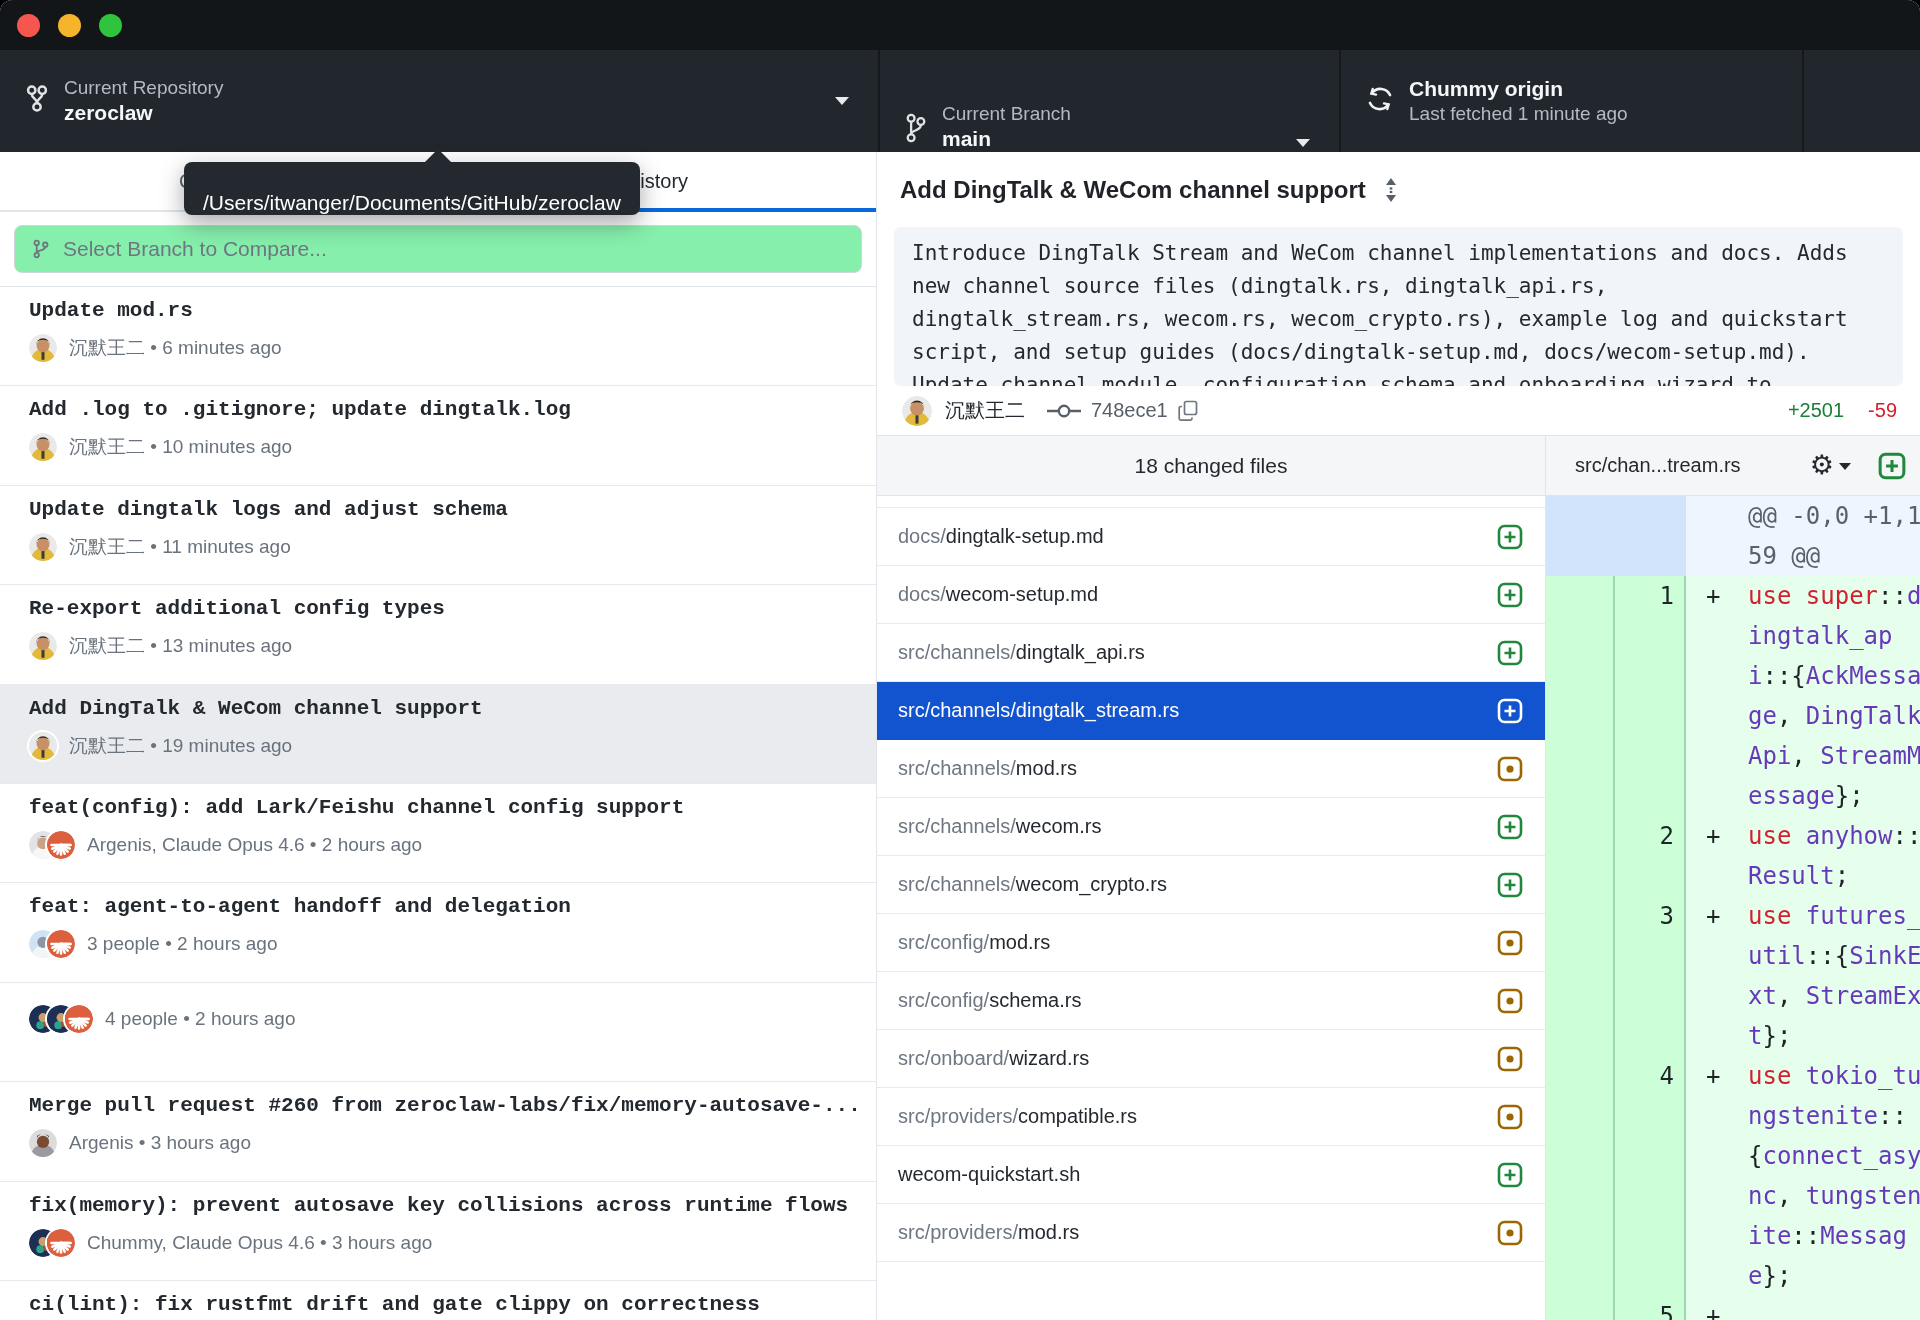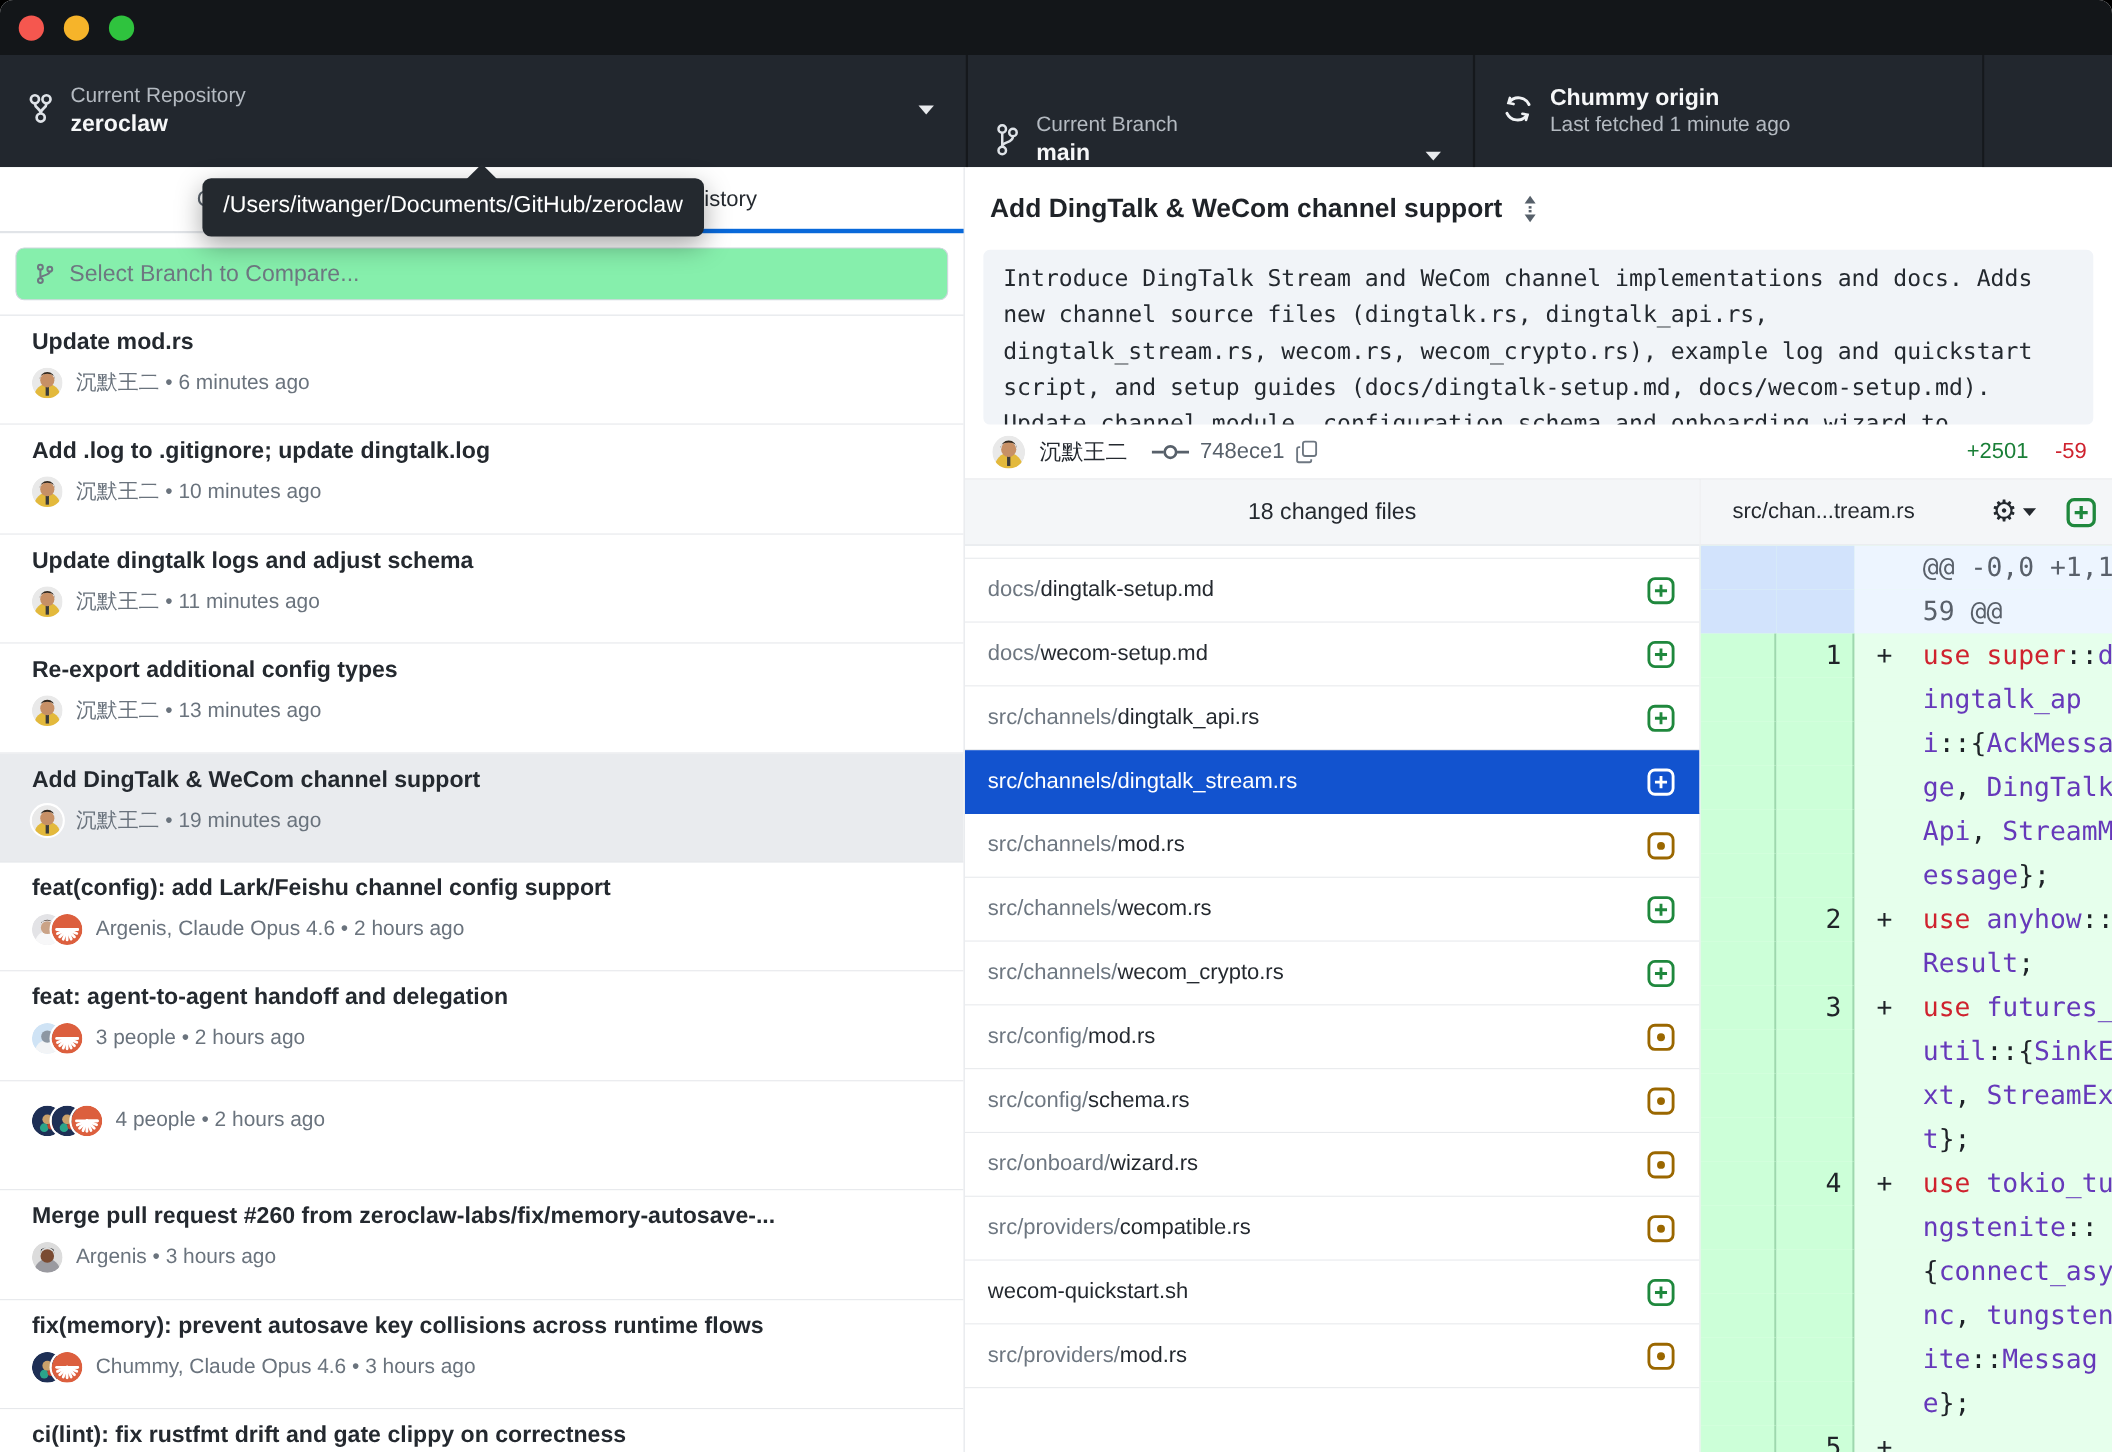--- a/index.html
+++ b/index.html
@@ -39,21 +39,21 @@
 
   
   .compare { height:75px; border-bottom:1px solid #e1e4e8; display:flex; align-items:center; padding:0 14px; flex:none; }
   .compare-box { width:100%; height:48px; border:1px solid #cfd6dd; border-radius:8px; background:#86efac; display:flex; align-items:center; padding:0 16px; color:#6e7781; }
   .compare-box .ph { font-size:21px; margin-left:12px; }
 
   
   .commit-list { flex:1; overflow:hidden; }
   .commit-row { height:99.4px; border-bottom:1px solid #e6e8eb; padding:11px 16px 0 29px; cursor:pointer; }
   .commit-row.selected { background:#e9ebee; }
-  .commit-title { font-size:21px; font-weight:bold; color:#24292f; line-height:25px; white-space:nowrap; overflow:hidden; }
+  .commit-title { font-size:21px; font-weight:bold; color:#24292f; line-height:25px; white-space:nowrap; overflow:hidden;font-family:Liberation Mono, monospace; }
   .commit-meta { display:flex; align-items:center; margin-top:11px; }
   .avatars { display:flex; flex:none; margin-right:12px; }
   .avatars .av { width:28px; height:28px; border-radius:50%; overflow:hidden; flex:none; }
   .avatars .av + .av { margin-left:-10px; }
   .avatars .av svg { display:block; }
   .byline { font-size:19px; color:#6a737d; white-space:nowrap; overflow:hidden; }
 
   
   .commit-header { height:75px; display:flex; align-items:center; padding-left:23px; flex:none; }
   .ch-title { font-size:24px; font-weight:bold; color:#1f2328; }
@@ -94,21 +94,21 @@
   .drow .g2 { width:71px; flex:none; text-align:right; padding-right:10px; color:#1f2328; }
   .drow .dbody { flex:1; white-space:pre; overflow:hidden; padding-left:20px; }
   .drow .marker { display:inline-block; width:42px; color:#1f2328; }
   .drow.hunk .g1, .drow.hunk .g2 { background:#d2e3fc; }
   .drow.hunk .dbody { background:#edf5ff; color:#59606a; }
   .drow.add .g1, .drow.add .g2 { background:#ccffd8; border-right:2px solid #9ed8ae; }
   .drow.add .dbody { background:#e6ffec; color:#1f2328; }
   .tok-k { color:#cf222e; } .tok-i { color:#6639ba; } .tok-p { color:#1f2328; }
 
   
-  .tooltip { position:absolute; left:184px; top:162px; height:53px; background:#24292f; border-radius:8px; display:flex; align-items:flex-start; padding:13px 19px; z-index:60; box-shadow:0 8px 24px rgba(0,0,0,.35); }
+  .tooltip { position:absolute; left:184px; top:162px; height:53px; background:#24292f; border-radius:8px; display:flex; align-items:flex-end; padding:0 19px; z-index:60; box-shadow:0 8px 24px rgba(0,0,0,.35); }
   .tooltip .tip-text { color:#fff; font-size:21px; white-space:nowrap; }
   .tooltip .arrow { position:absolute; top:-13px; left:240px; width:0; height:0; border-left:14px solid transparent; border-right:14px solid transparent; border-bottom:14px solid #24292f; }
 </style>
 </head>
 <body>
 
 <div class="app">
 
   <div class="titlebar">
     <div class="lights">

